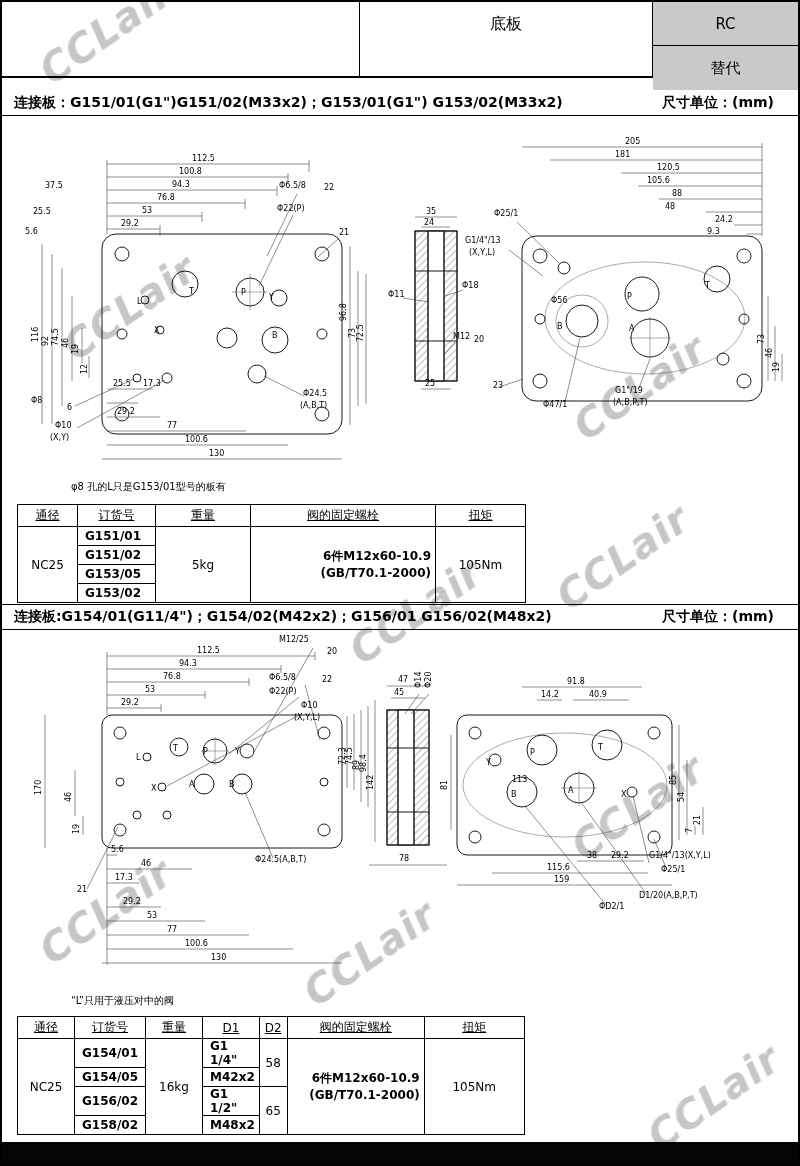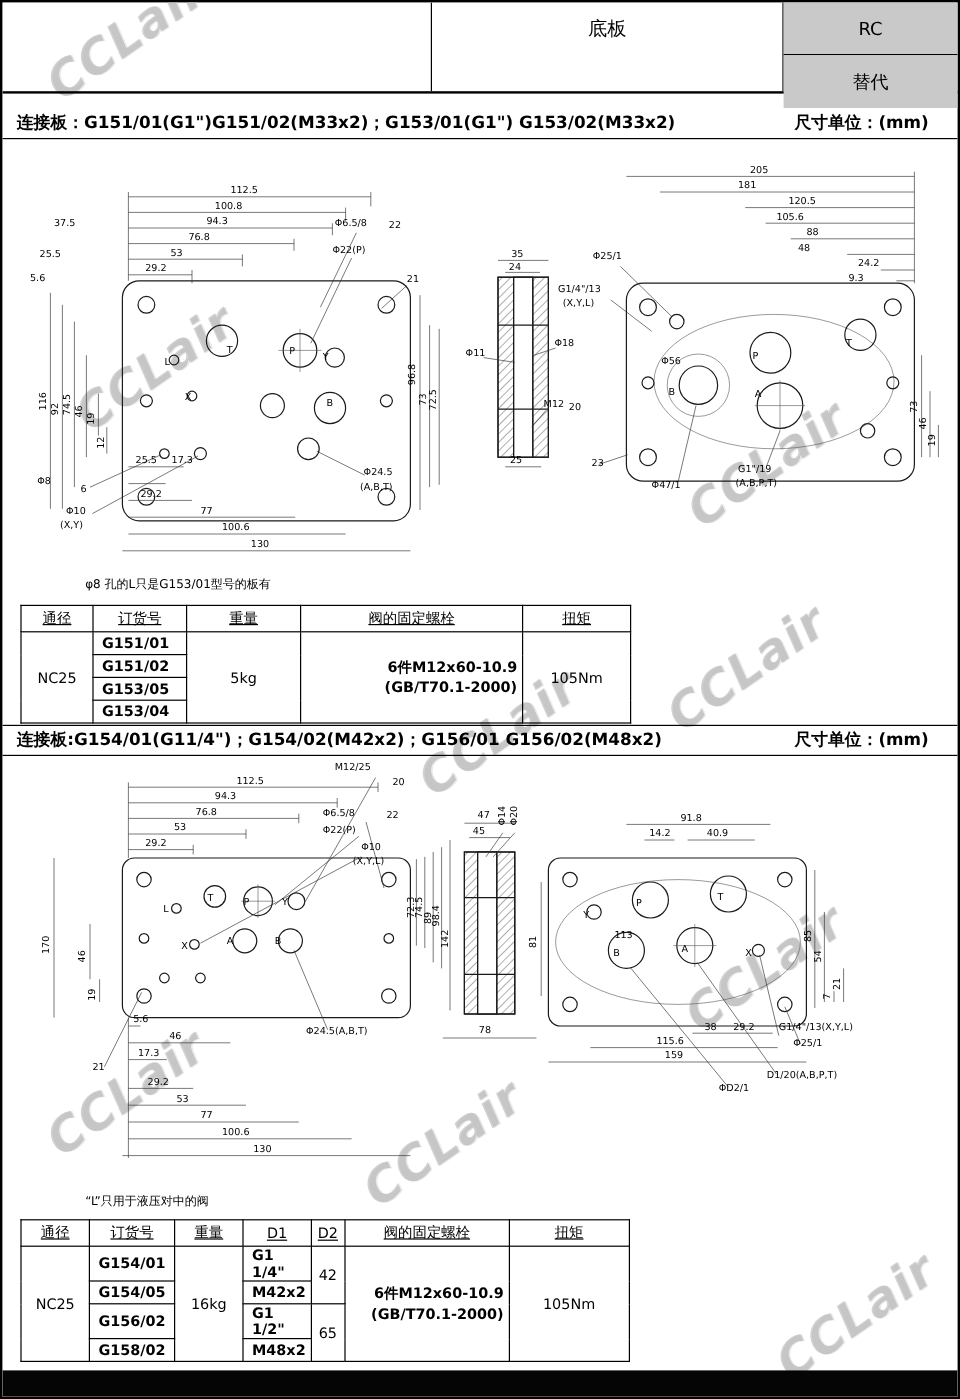--- a/index.html
+++ b/index.html
@@ -290,21 +290,21 @@
         </td>
         <td rowspan="4">105Nm</td>
       </tr>
       <tr>
           <td class="lft">G151/02</td>
         </tr>
       <tr>
           <td class="lft">G153/05</td>
         </tr>
       <tr>
-          <td class="lft">G153/04</td>
+          <td class="lft">G153/02</td>
         </tr>
     </tbody>
   </table>
 
   <div class="sec-title second" style="top:602px">
     <span>连接板:G154/01(G11/4")；G154/02(M42x2)；G156/01   G156/02(M48x2)</span>
     <span>尺寸单位：(mm)</span>
   </div>
 
   <div class="draw" style="top:628px;height:362px">
@@ -508,21 +508,21 @@
         <th>阀的固定螺栓</th>
         <th>扭矩</th>
       </tr>
     </thead>
     <tbody>
       <tr>
         <td rowspan="4">NC25</td>
         <td class="lft">G154/01</td>
         <td rowspan="4">16kg</td>
         <td class="lft">G1 1/4"</td>
-        <td rowspan="2">42</td>
+        <td rowspan="2">58</td>
         <td rowspan="4" class="lft">
           <div class="bolt-line">6件M12x60-10.9</div>
           <div class="bolt-line">(GB/T70.1-2000)</div>
         </td>
         <td rowspan="4">105Nm</td>
       </tr>
       <tr>
         <td class="lft">G154/05</td>
         <td class="lft">M42x2</td>
       </tr>

